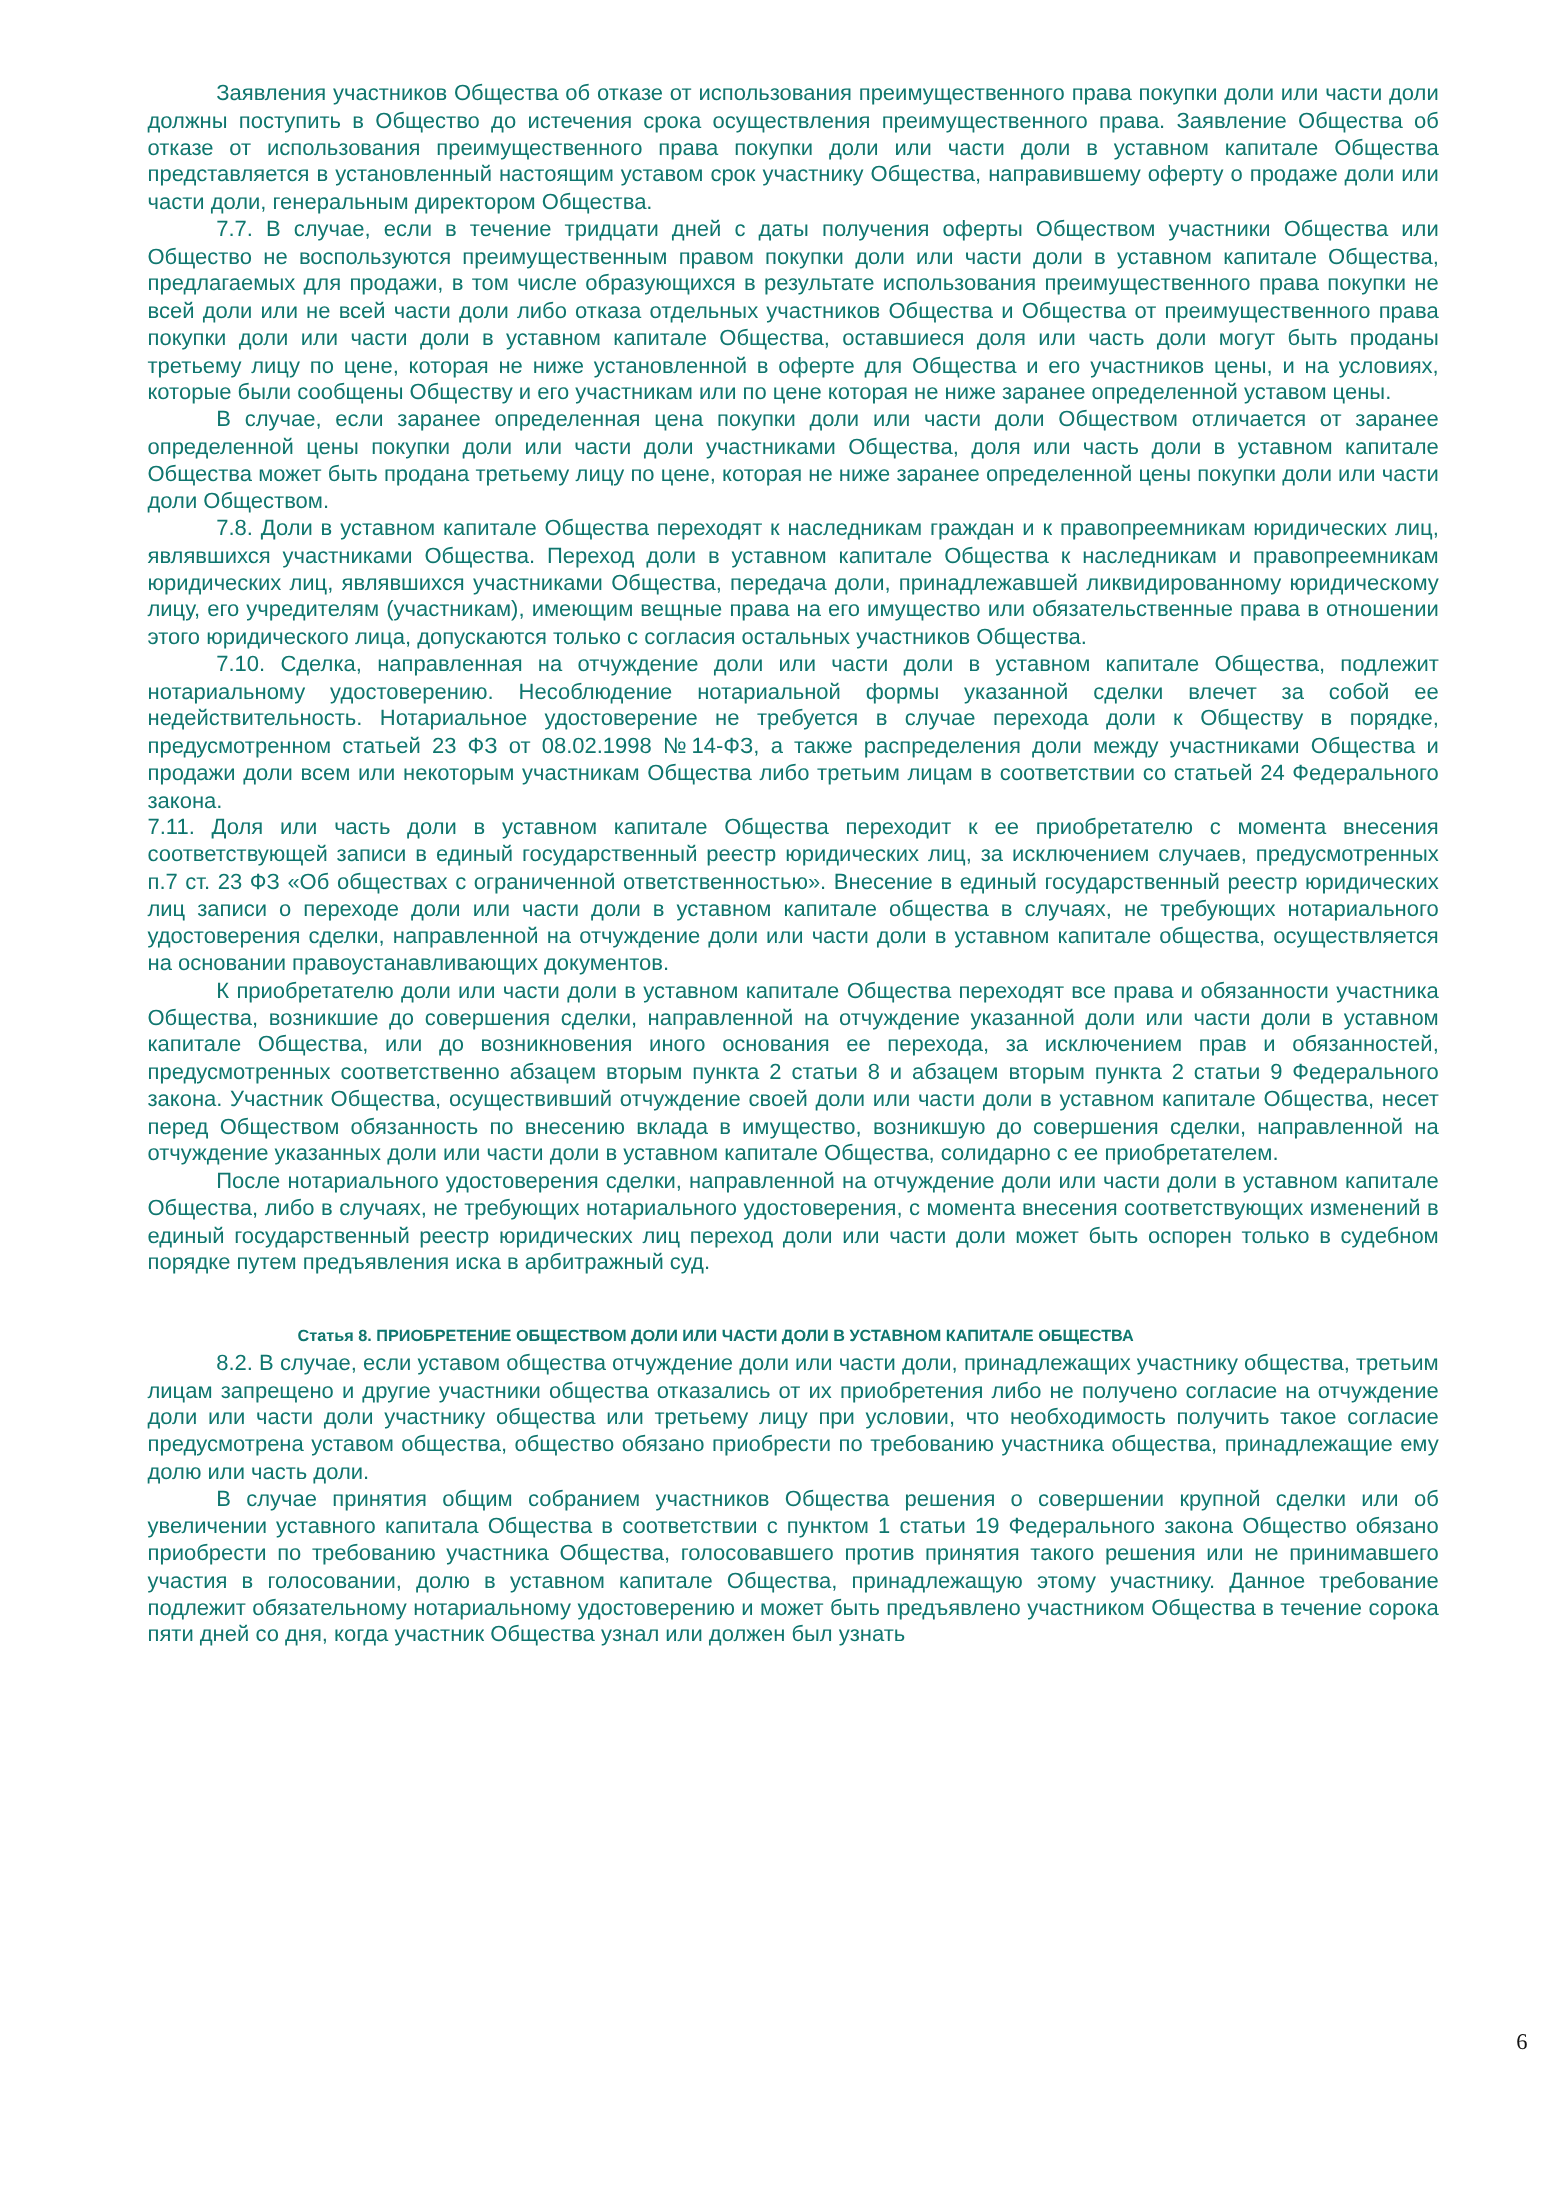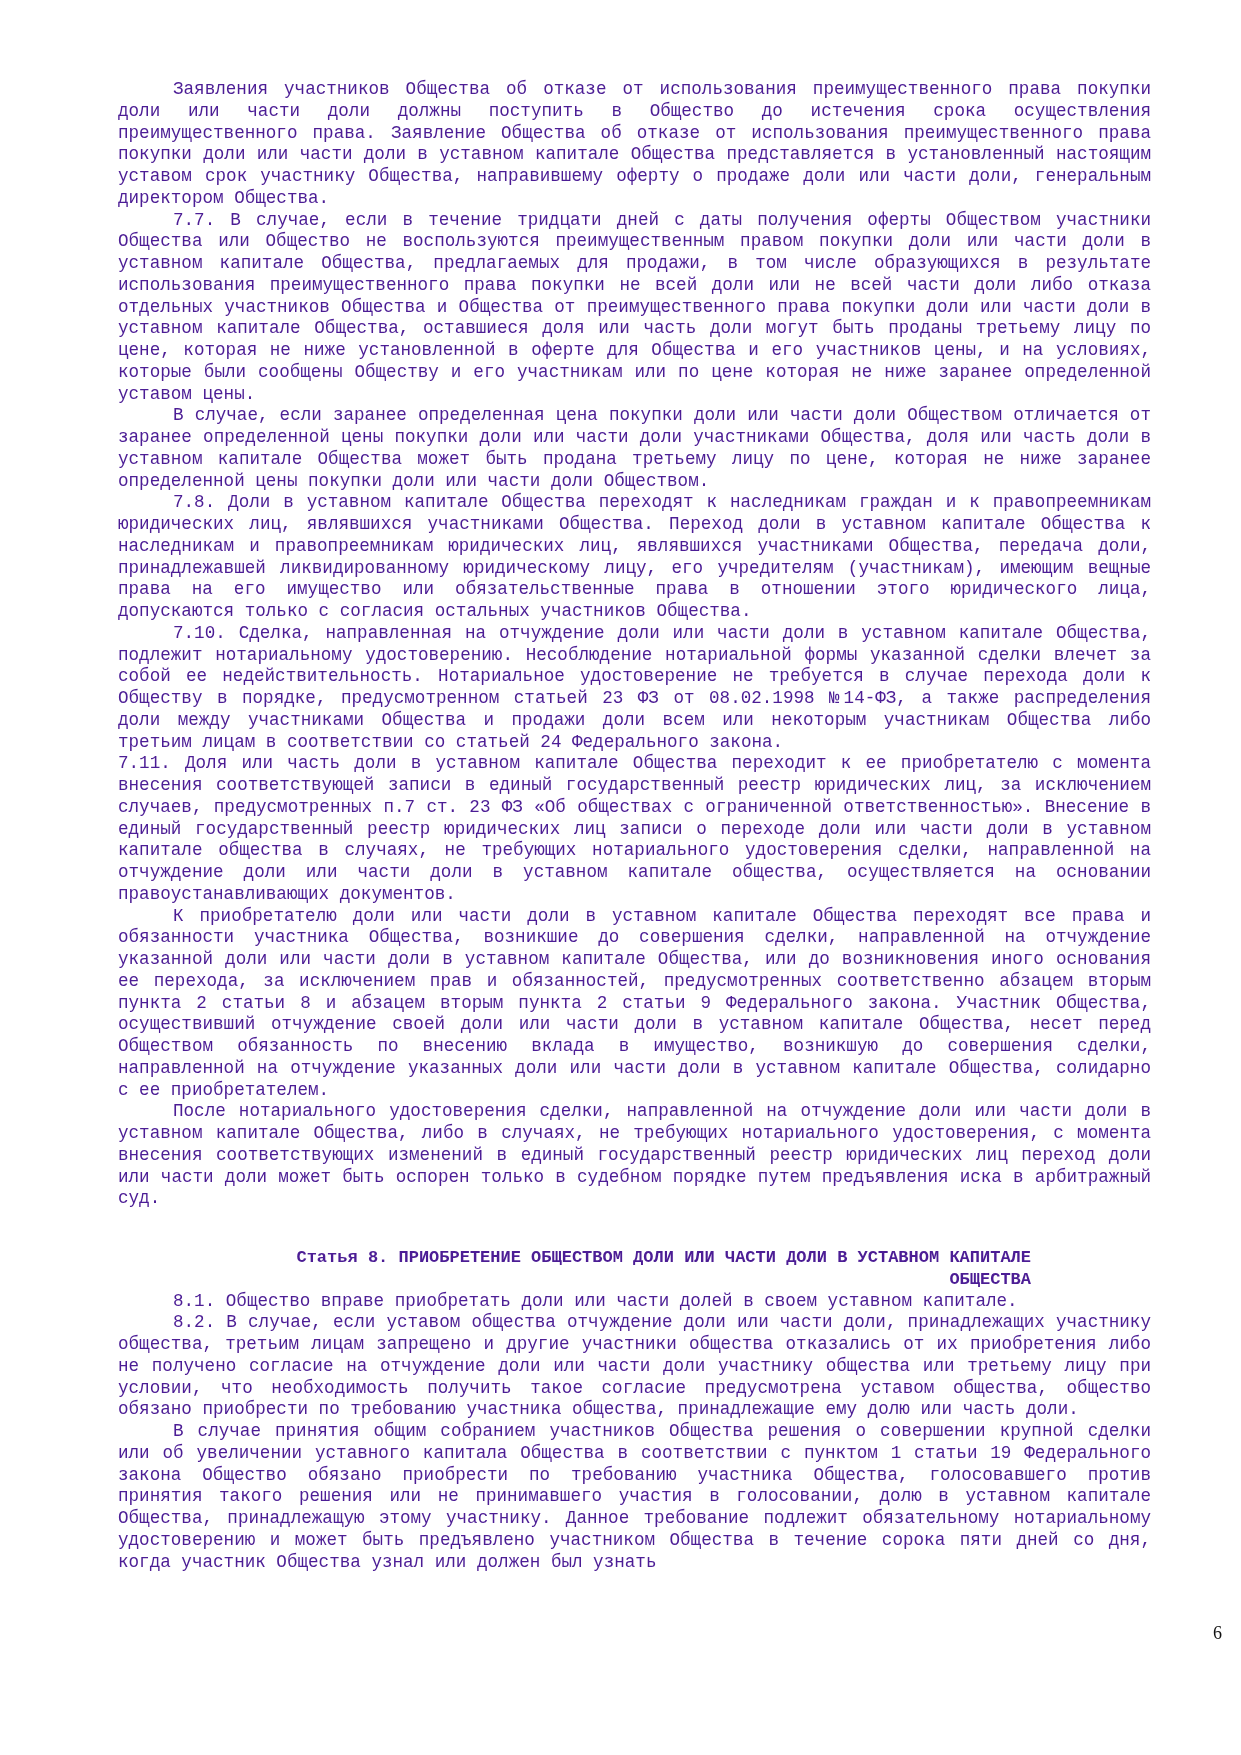--- a/index.html
+++ b/index.html
@@ -1,26 +1,26 @@
 <!DOCTYPE html>
 <html><head>
 <meta charset="utf-8">
 <style>
   html, body { margin: 0; padding: 0; background: #ffffff; }
   body { width: 1241px; height: 1755px; position: relative; overflow: hidden; }
   .page {
-    position: absolute; left: 118px; top: 79px; width: 1033px;
-    font-family: Liberation Mono, monospace;
-    font-size: 17.6px; line-height: 21.75px; color: #4c1d95;
+    position: absolute; left: 118px; top: 64px; width: 1033px;
+    font-family: Liberation Sans, sans-serif;
+    font-size: 17.6px; line-height: 21.75px; color: #0f766e;
   }
   .p { margin: 0; text-align: justify; }
   .p.ind { text-indent: 55px; }
   .heading {
-    margin: 37px 0 0 0; text-align: right; font-weight: bold;
-    font-size: 17px; line-height: 21.75px; padding: 0 120px;
+    margin: 37px 0 0 0; text-align: left; font-weight: bold;
+    font-size: 13px; line-height: 21.75px; padding: 0 120px;
   }
   .page-num {
     position: absolute; left: 1213px; top: 1623px;
     font-family: "Liberation Serif", "DejaVu Serif", serif;
     font-size: 18px; color: #111111;
   }
 </style>
 </head>
 <body>
 
@@ -29,18 +29,17 @@
   <p class="p ind">7.7. В случае, если в течение тридцати дней с даты получения оферты Обществом участники Общества или Общество не воспользуются преимущественным правом покупки доли или части доли в уставном капитале Общества, предлагаемых для продажи, в том числе образующихся в результате использования преимущественного права покупки не всей доли или не всей части доли либо отказа отдельных участников Общества и Общества от преимущественного права покупки доли или части доли в уставном капитале Общества, оставшиеся доля или часть доли могут быть проданы третьему лицу по цене, которая не ниже установленной в оферте для Общества и его участников цены, и на условиях, которые были сообщены Обществу и его участникам или по цене которая не ниже заранее определенной уставом цены.</p>
   <p class="p ind">В случае, если заранее определенная цена покупки доли или части доли Обществом отличается от заранее определенной цены покупки доли или части доли участниками Общества, доля или часть доли в уставном капитале Общества может быть продана третьему лицу по цене, которая не ниже заранее определенной цены покупки доли или части доли Обществом.</p>
   <p class="p ind">7.8. Доли в уставном капитале Общества переходят к наследникам граждан и к правопреемникам юридических лиц, являвшихся участниками Общества. Переход доли в уставном капитале Общества к наследникам и правопреемникам юридических лиц, являвшихся участниками Общества, передача доли, принадлежавшей ликвидированному юридическому лицу, его учредителям (участникам), имеющим вещные права на его имущество или обязательственные права в отношении этого юридического лица, допускаются только с согласия остальных участников Общества.</p>
   <p class="p ind">7.10. Сделка, направленная на отчуждение доли или части доли в уставном капитале Общества, подлежит нотариальному удостоверению. Несоблюдение нотариальной формы указанной сделки влечет за собой ее недействительность. Нотариальное удостоверение не требуется в случае перехода доли к Обществу в порядке, предусмотренном статьей 23 ФЗ от 08.02.1998 №14-ФЗ, а также распределения доли между участниками Общества и продажи доли всем или некоторым участникам Общества либо третьим лицам в соответствии со статьей 24 Федерального закона.</p>
   <p class="p">7.11. Доля или часть доли в уставном капитале Общества переходит к ее приобретателю с момента внесения соответствующей записи в единый государственный реестр юридических лиц, за исключением случаев, предусмотренных п.7 ст. 23 ФЗ «Об обществах с ограниченной ответственностью». Внесение в единый государственный реестр юридических лиц записи о переходе доли или части доли в уставном капитале общества в случаях, не требующих нотариального удостоверения сделки, направленной на отчуждение доли или части доли в уставном капитале общества, осуществляется на основании правоустанавливающих документов.</p>
   <p class="p ind">К приобретателю доли или части доли в уставном капитале Общества переходят все права и обязанности участника Общества, возникшие до совершения сделки, направленной на отчуждение указанной доли или части доли в уставном капитале Общества, или до возникновения иного основания ее перехода, за исключением прав и обязанностей, предусмотренных соответственно абзацем вторым пункта 2 статьи 8 и абзацем вторым пункта 2 статьи 9 Федерального закона. Участник Общества, осуществивший отчуждение своей доли или части доли в уставном капитале Общества, несет перед Обществом обязанность по внесению вклада в имущество, возникшую до совершения сделки, направленной на отчуждение указанных доли или части доли в уставном капитале Общества, солидарно с ее приобретателем.</p>
   <p class="p ind">После нотариального удостоверения сделки, направленной на отчуждение доли или части доли в уставном капитале Общества, либо в случаях, не требующих нотариального удостоверения, с момента внесения соответствующих изменений в единый государственный реестр юридических лиц переход доли или части доли может быть оспорен только в судебном порядке путем предъявления иска в арбитражный суд.</p>
 
   <h2 class="heading">Статья 8. ПРИОБРЕТЕНИЕ ОБЩЕСТВОМ ДОЛИ ИЛИ ЧАСТИ ДОЛИ В УСТАВНОМ КАПИТАЛЕ ОБЩЕСТВА</h2>
 
-  <p class="p ind">8.1. Общество вправе приобретать доли или части долей в своем уставном капитале.</p>
   <p class="p ind">8.2. В случае, если уставом общества отчуждение доли или части доли, принадлежащих участнику общества, третьим лицам запрещено и другие участники общества отказались от их приобретения либо не получено согласие на отчуждение доли или части доли участнику общества или третьему лицу при условии, что необходимость получить такое согласие предусмотрена уставом общества, общество обязано приобрести по требованию участника общества, принадлежащие ему долю или часть доли.</p>
   <p class="p ind">В случае принятия общим собранием участников Общества решения о совершении крупной сделки или об увеличении уставного капитала Общества в соответствии с пунктом 1 статьи 19 Федерального закона Общество обязано приобрести по требованию участника Общества, голосовавшего против принятия такого решения или не принимавшего участия в голосовании, долю в уставном капитале Общества, принадлежащую этому участнику. Данное требование подлежит обязательному нотариальному удостоверению и может быть предъявлено участником Общества в течение сорока пяти дней со дня, когда участник Общества узнал или должен был узнать</p>
 </div>
 
 <div class="page-num">6</div>
 
 </body></html>

